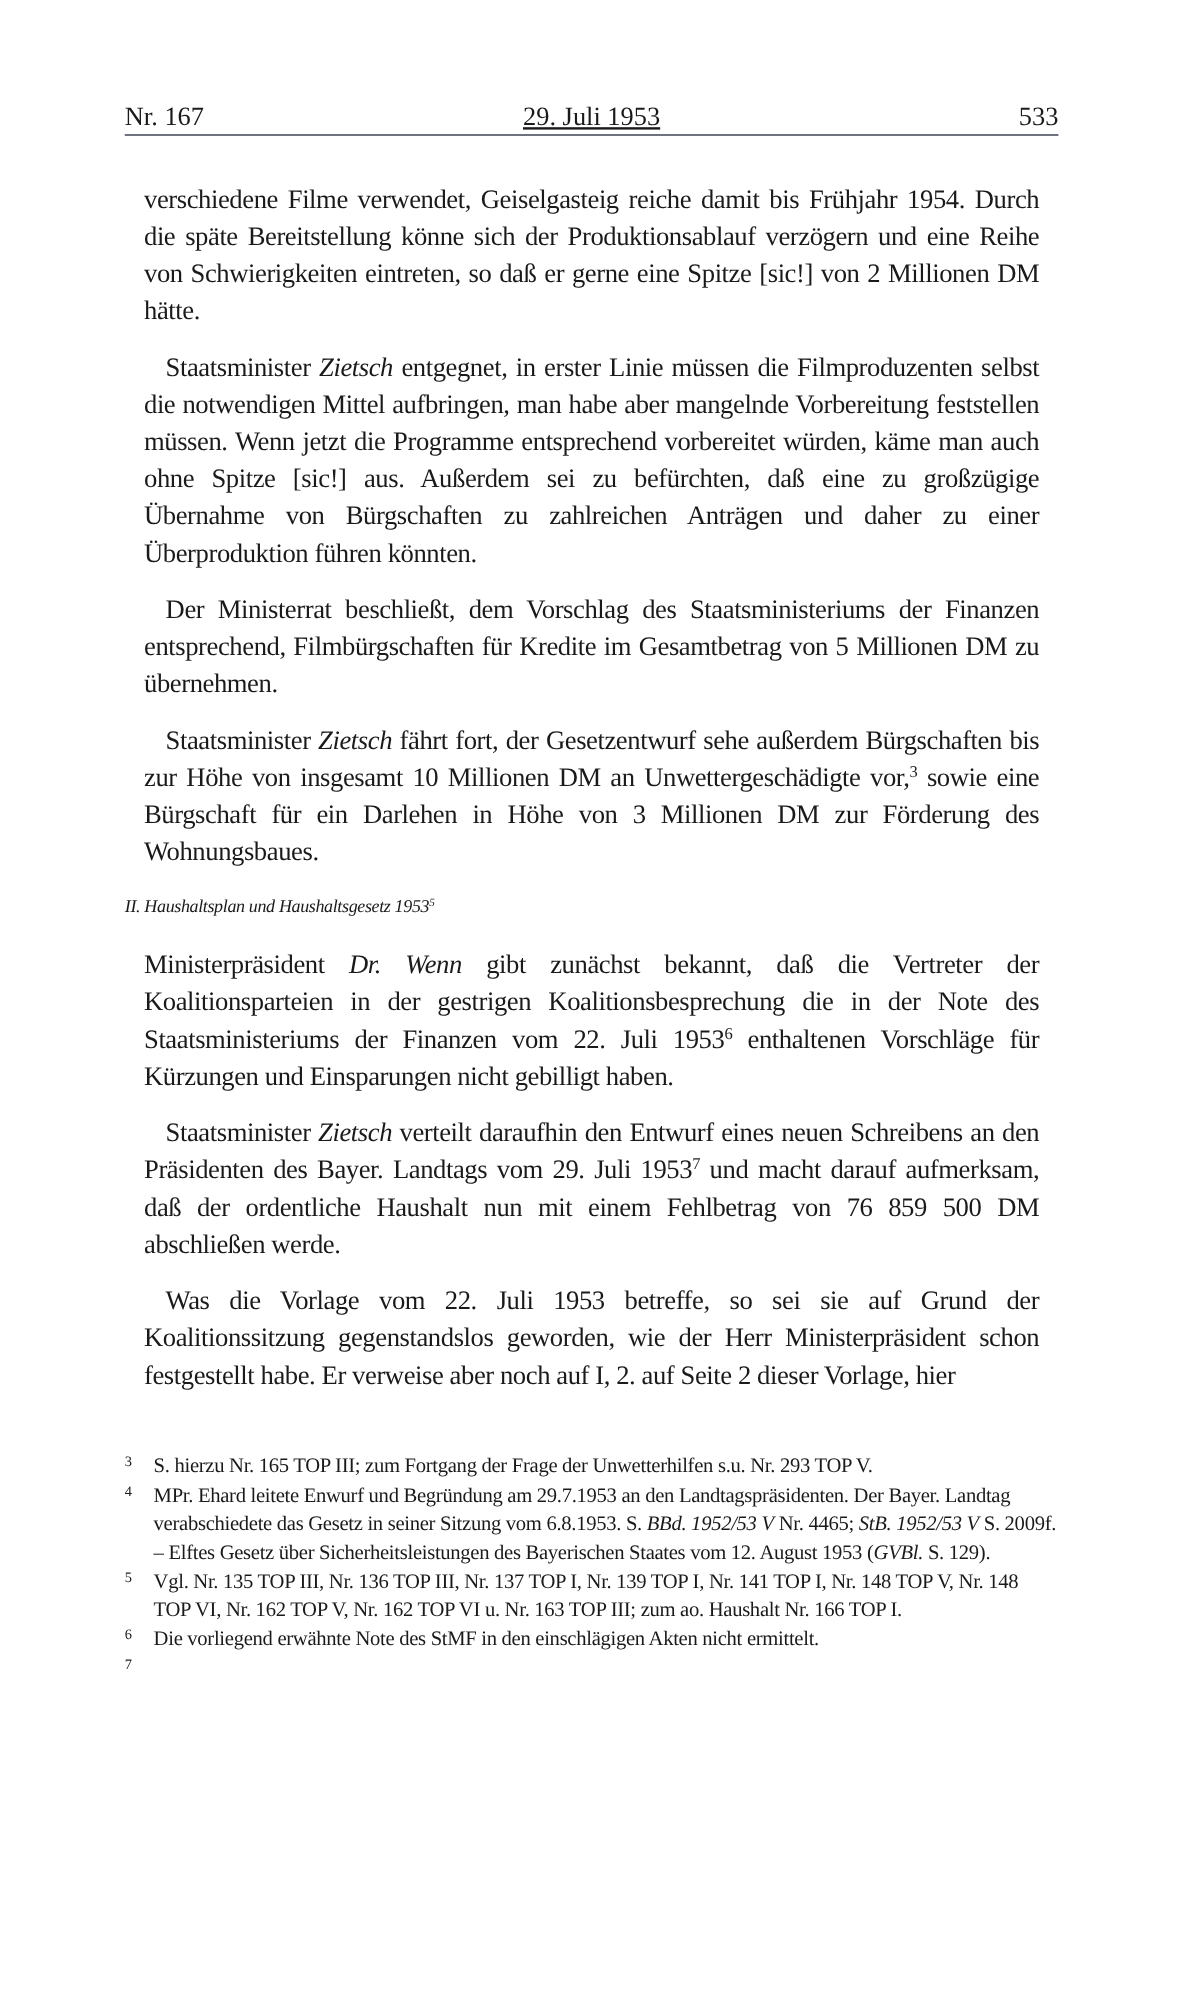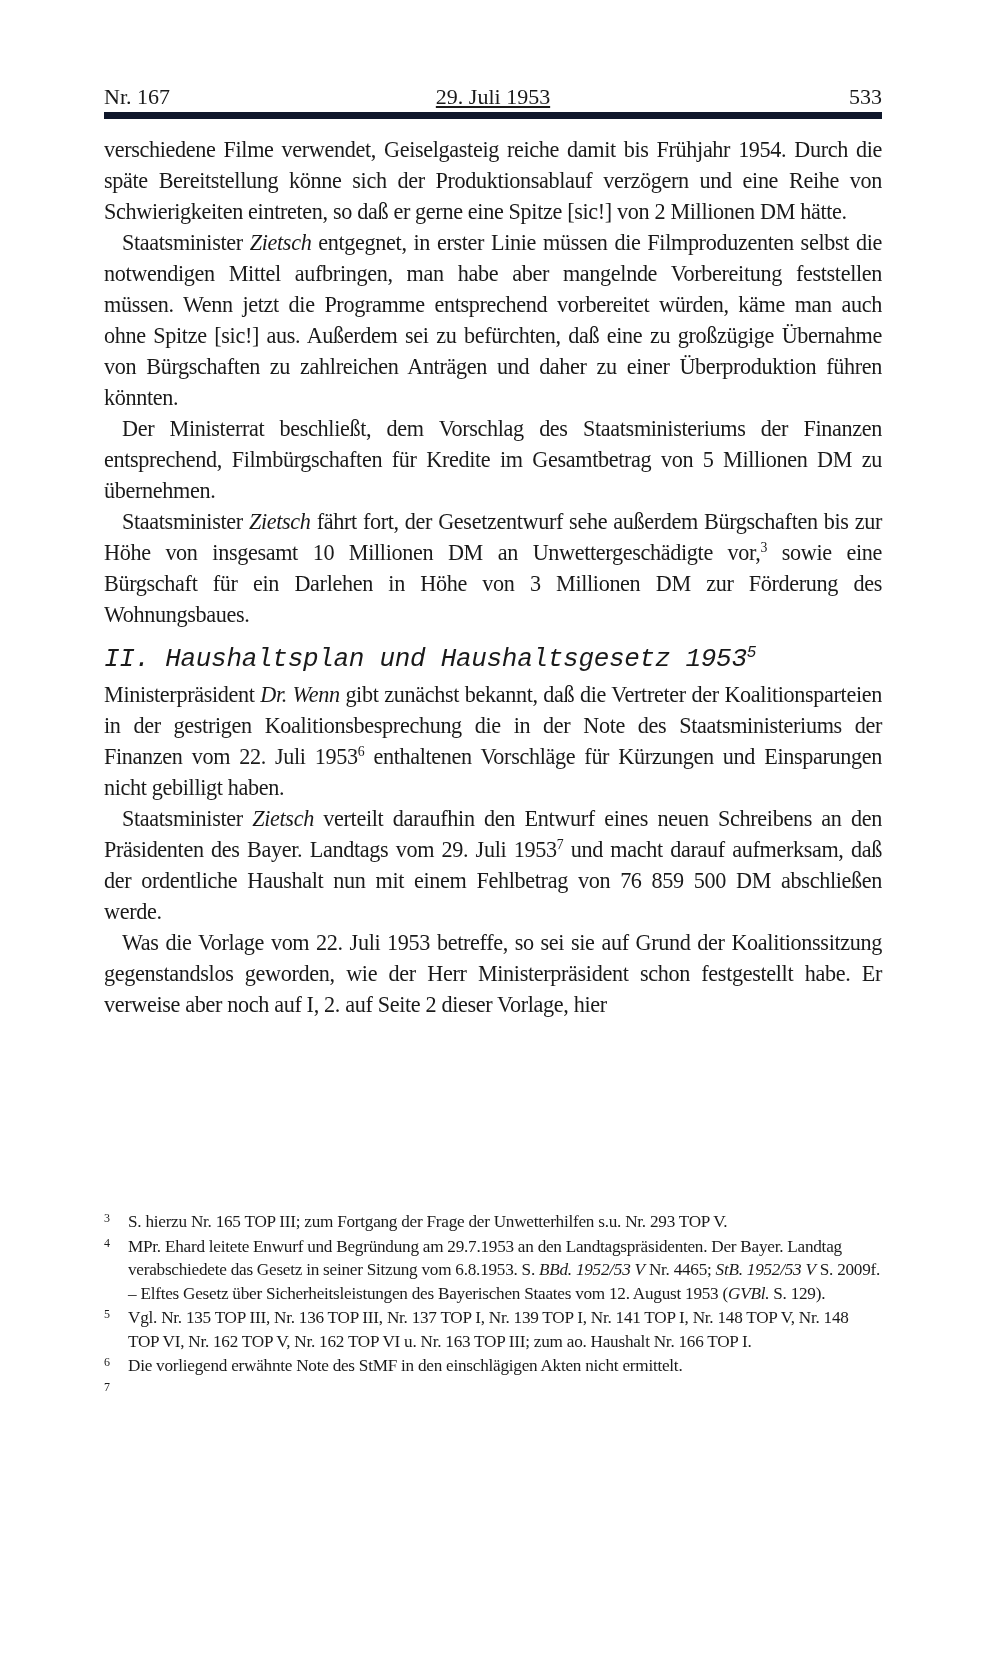--- a/index.html
+++ b/index.html
@@ -5,36 +5,36 @@
     html, body { margin: 0; padding: 0; background: #ffffff; }
     body {
       width: 1000px; height: 1666px; position: relative; overflow: hidden;
       font-family: "Liberation Serif", "DejaVu Serif", serif;
       color: #1a1a1a;
     }
     .page { position: absolute; left: 104px; top: 0; width: 778px; }
     .running-head {
       position: absolute; top: 80px; left: 0; width: 778px; height: 32px;
       font-size: 22px; line-height: 30px;
-      border-bottom: 7px solid #0f172a;
+      border-bottom: 1px solid #0f172a;
     }
     .running-head .left { position: absolute; left: 0; top: 2px; }
     .running-head .center { position: absolute; left: 0; width: 778px; text-align: center; top: 2px; text-decoration: underline; }
     .running-head .right { position: absolute; right: 0; top: 2px; }
     .body-text {
       position: absolute; top: 134px; left: 0; width: 778px;
       font-size: 22.2px; line-height: 31px; text-align: justify;
       letter-spacing: -0.35px; word-spacing: 0px;
     }
-    .body-text p { margin: 0; }
+    .body-text p { margin: 16px; }
     .body-text p.indent { text-indent: 18px; }
     .body-text p.noindent { text-indent: 0; }
     .body-text h2 {
-      font-weight: normal; font-style: italic; font-size: 26px;
-      margin: 14px 0 4px 0; line-height: 31px; letter-spacing: -0.3px; font-family: Liberation Mono, monospace;
+      font-weight: normal; font-style: italic; font-size: 15px;
+      margin: 14px 0 4px 0; line-height: 31px; letter-spacing: -0.3px;
     }
     sup { font-size: 0.62em; vertical-align: 0.55em; line-height: 0; }
     em { font-style: italic; text-align: right; }
     .footnotes {
       position: absolute; top: 1210px; left: 0; width: 778px;
       font-size: 17.2px; line-height: 23.5px; letter-spacing: -0.25px;
     }
     .fn { position: relative; padding-left: 24px; text-align: left; margin: 0 0 1px 0; }
     .fn .num { position: absolute; left: 0; top: -3px; font-size: 12px; }
   </style>

